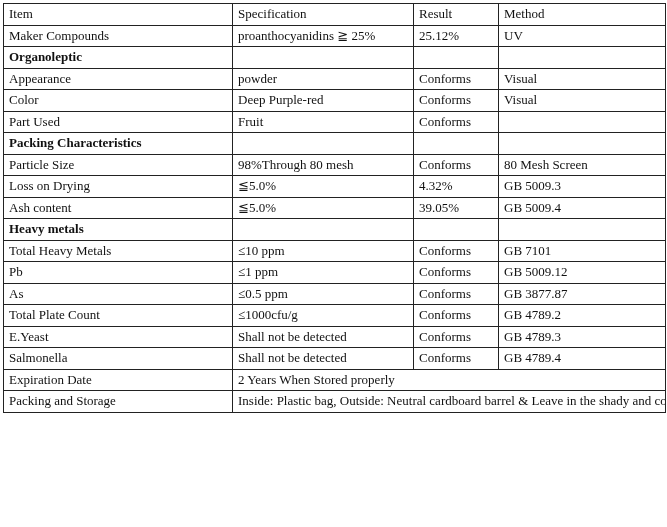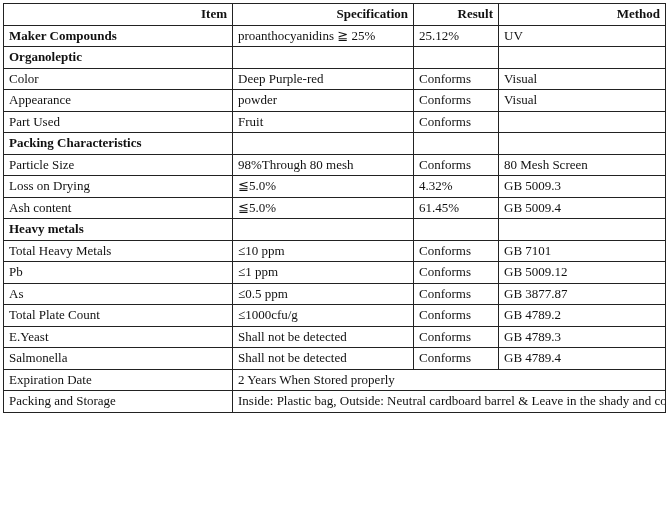--- a/index.html
+++ b/index.html
@@ -15,23 +15,23 @@
     }
     table.spec td, table.spec th {
       border: 1px solid #222222;
       padding: 0 5px;
       height: 20.5px;
       line-height: 20px;
       vertical-align: middle;
       white-space: nowrap;
       overflow: hidden;
     }
-    table.spec th { font-weight: bold; text-align: right; }
+    table.spec th { font-weight: normal; text-align: left; }
     td.section { font-weight: bold; }
-    td.bold { font-weight: bold; }
+    td.bold { font-weight: normal; }
     td.wrap {
       white-space: normal;
       text-align: justify;
       text-align-last: left;
       line-height: 22px;
       padding-top: 1px; padding-bottom: 3px;
     }
     col.c1 { width: 229px; }
     col.c2 { width: 181px; }
     col.c3 { width: 85px; }
@@ -62,28 +62,28 @@
         <td>25.12%</td>
         <td>UV</td>
       </tr>
       <tr>
         <td class="section">Organoleptic</td>
         <td></td>
         <td></td>
         <td></td>
       </tr>
       <tr>
-        <td>Color</td>
-        <td>Deep Purple-red</td>
+        <td>Appearance</td>
+        <td>powder</td>
         <td>Conforms</td>
         <td>Visual</td>
       </tr>
       <tr>
-        <td>Appearance</td>
-        <td>powder</td>
+        <td>Color</td>
+        <td>Deep Purple-red</td>
         <td>Conforms</td>
         <td>Visual</td>
       </tr>
       <tr>
         <td>Part Used</td>
         <td>Fruit</td>
         <td>Conforms</td>
         <td></td>
       </tr>
       <tr>
@@ -100,21 +100,21 @@
       </tr>
       <tr>
         <td>Loss on Drying</td>
         <td>≦5.0%</td>
         <td>4.32%</td>
         <td>GB 5009.3</td>
       </tr>
       <tr>
         <td>Ash content</td>
         <td>≦5.0%</td>
-        <td>61.45%</td>
+        <td>39.05%</td>
         <td>GB 5009.4</td>
       </tr>
       <tr>
         <td class="section">Heavy metals</td>
         <td></td>
         <td></td>
         <td></td>
       </tr>
       <tr>
         <td>Total Heavy Metals</td>

